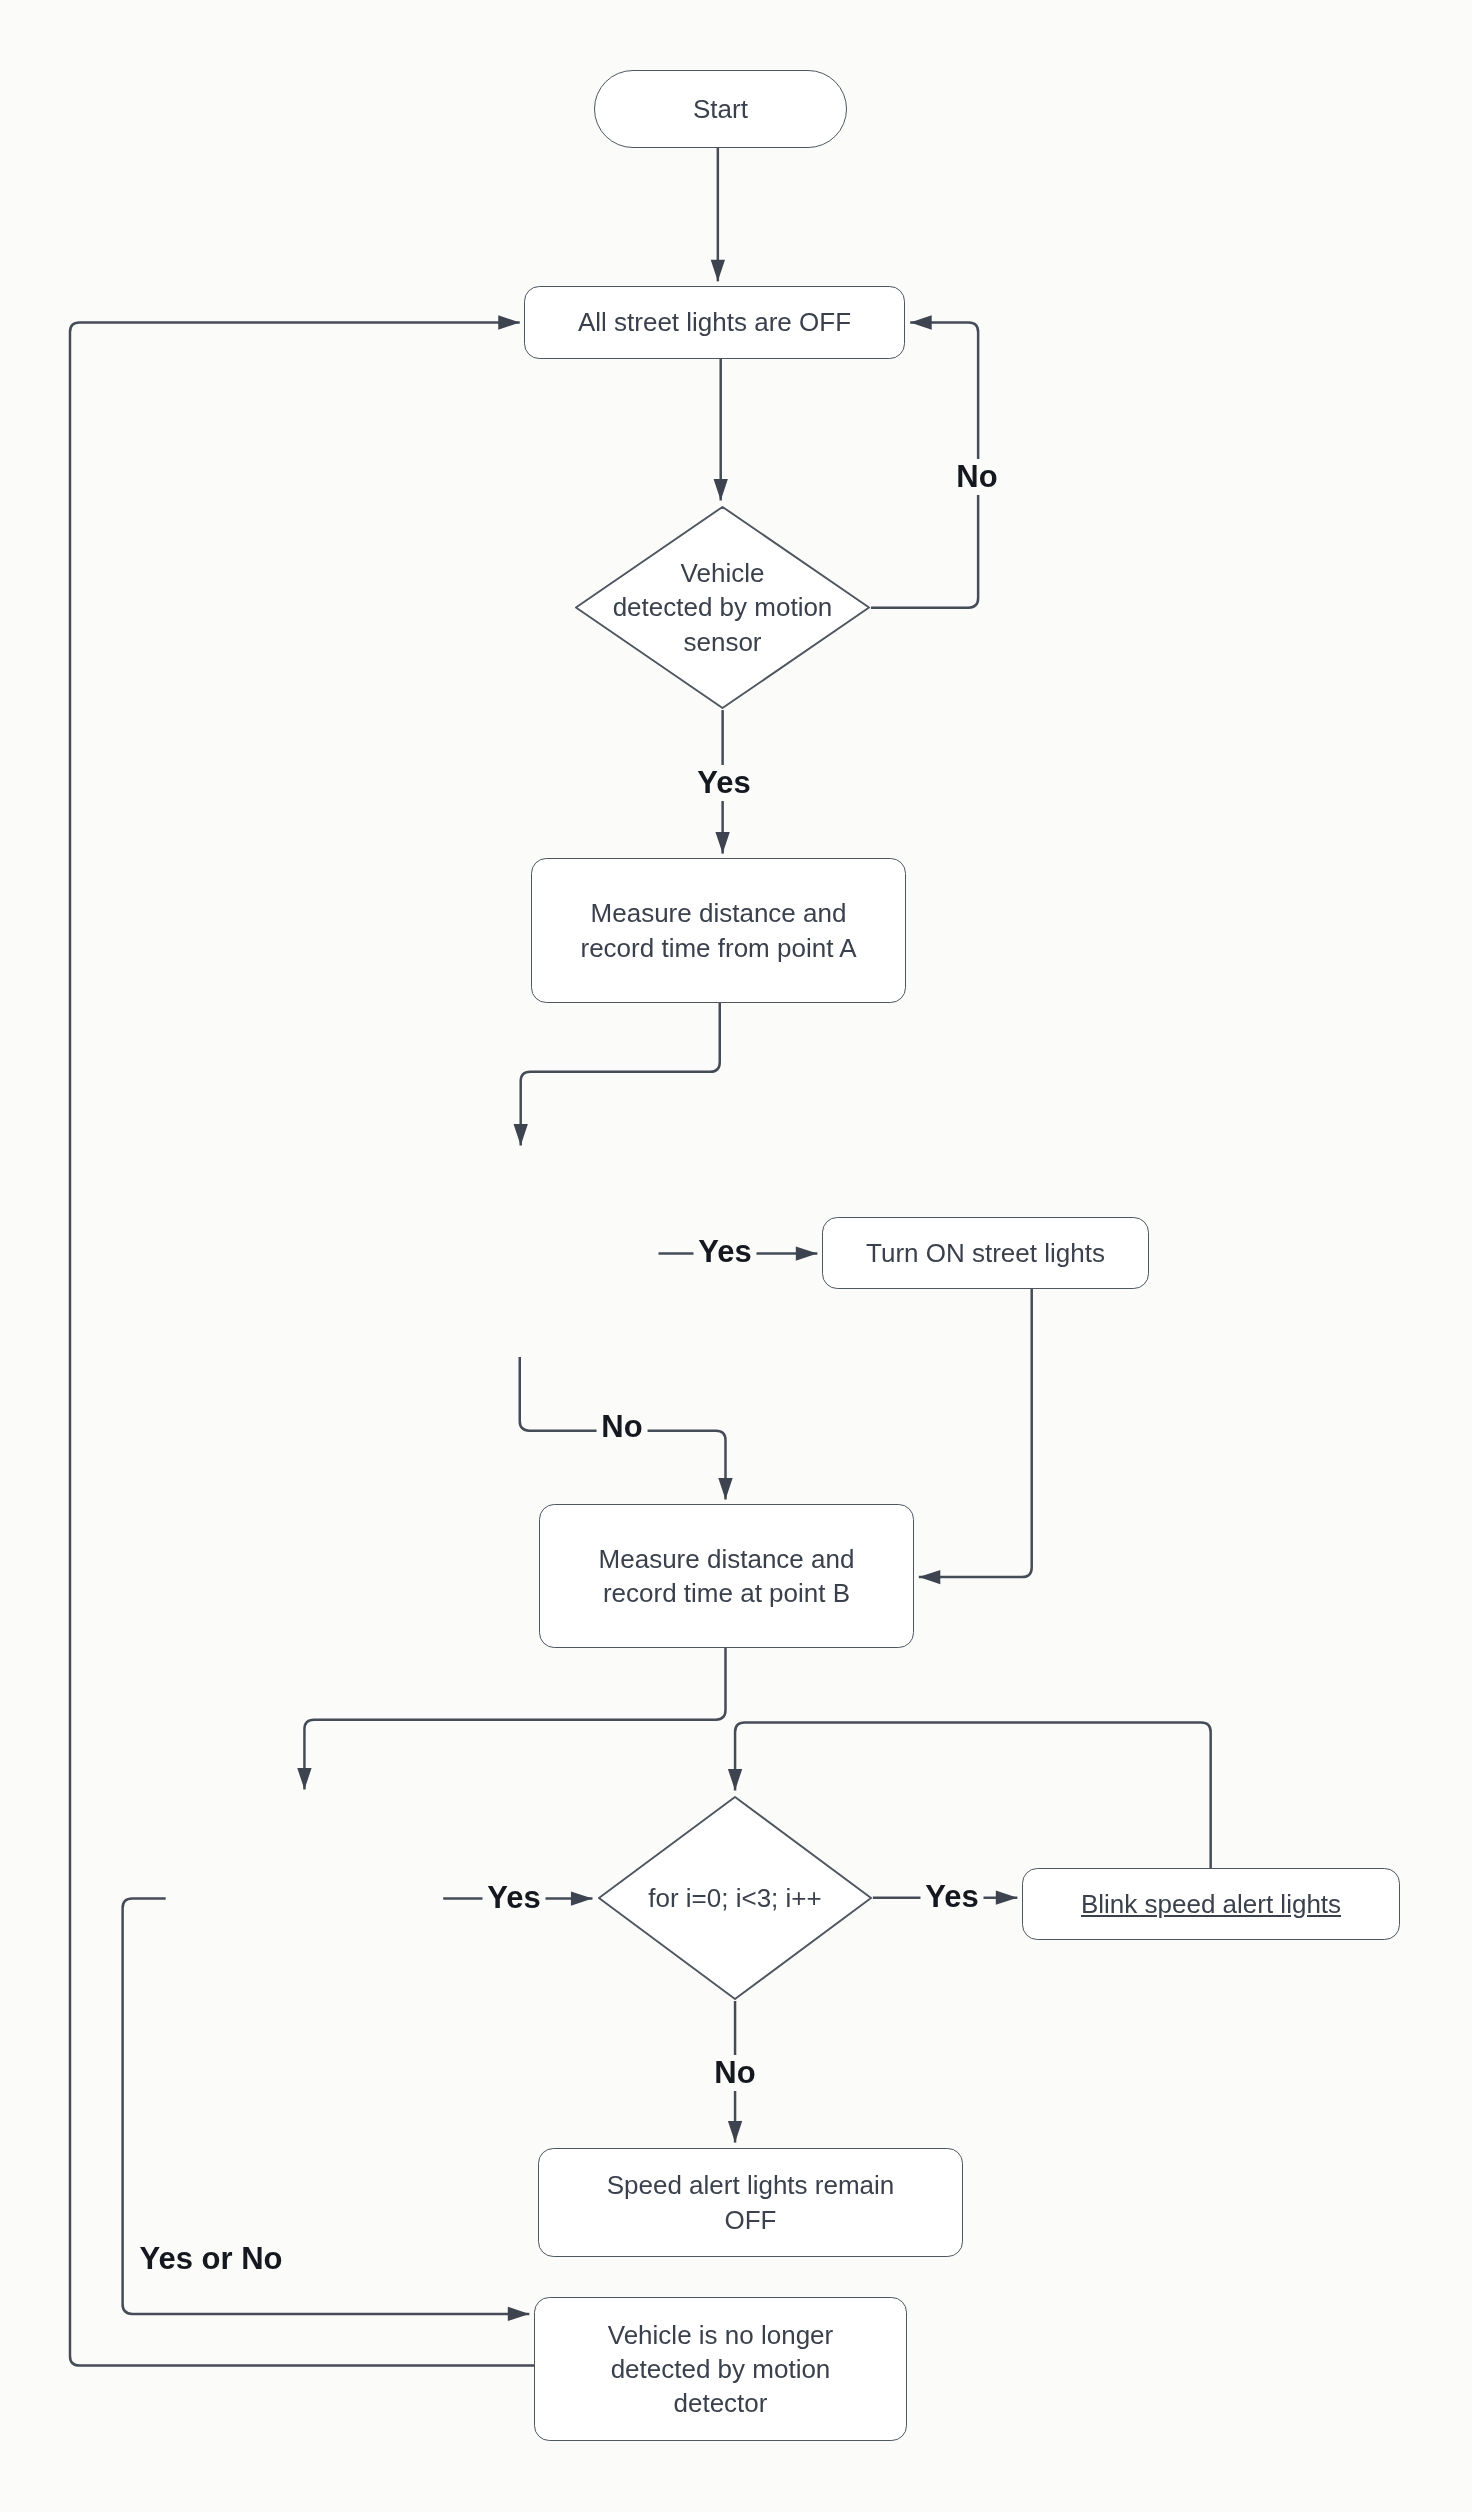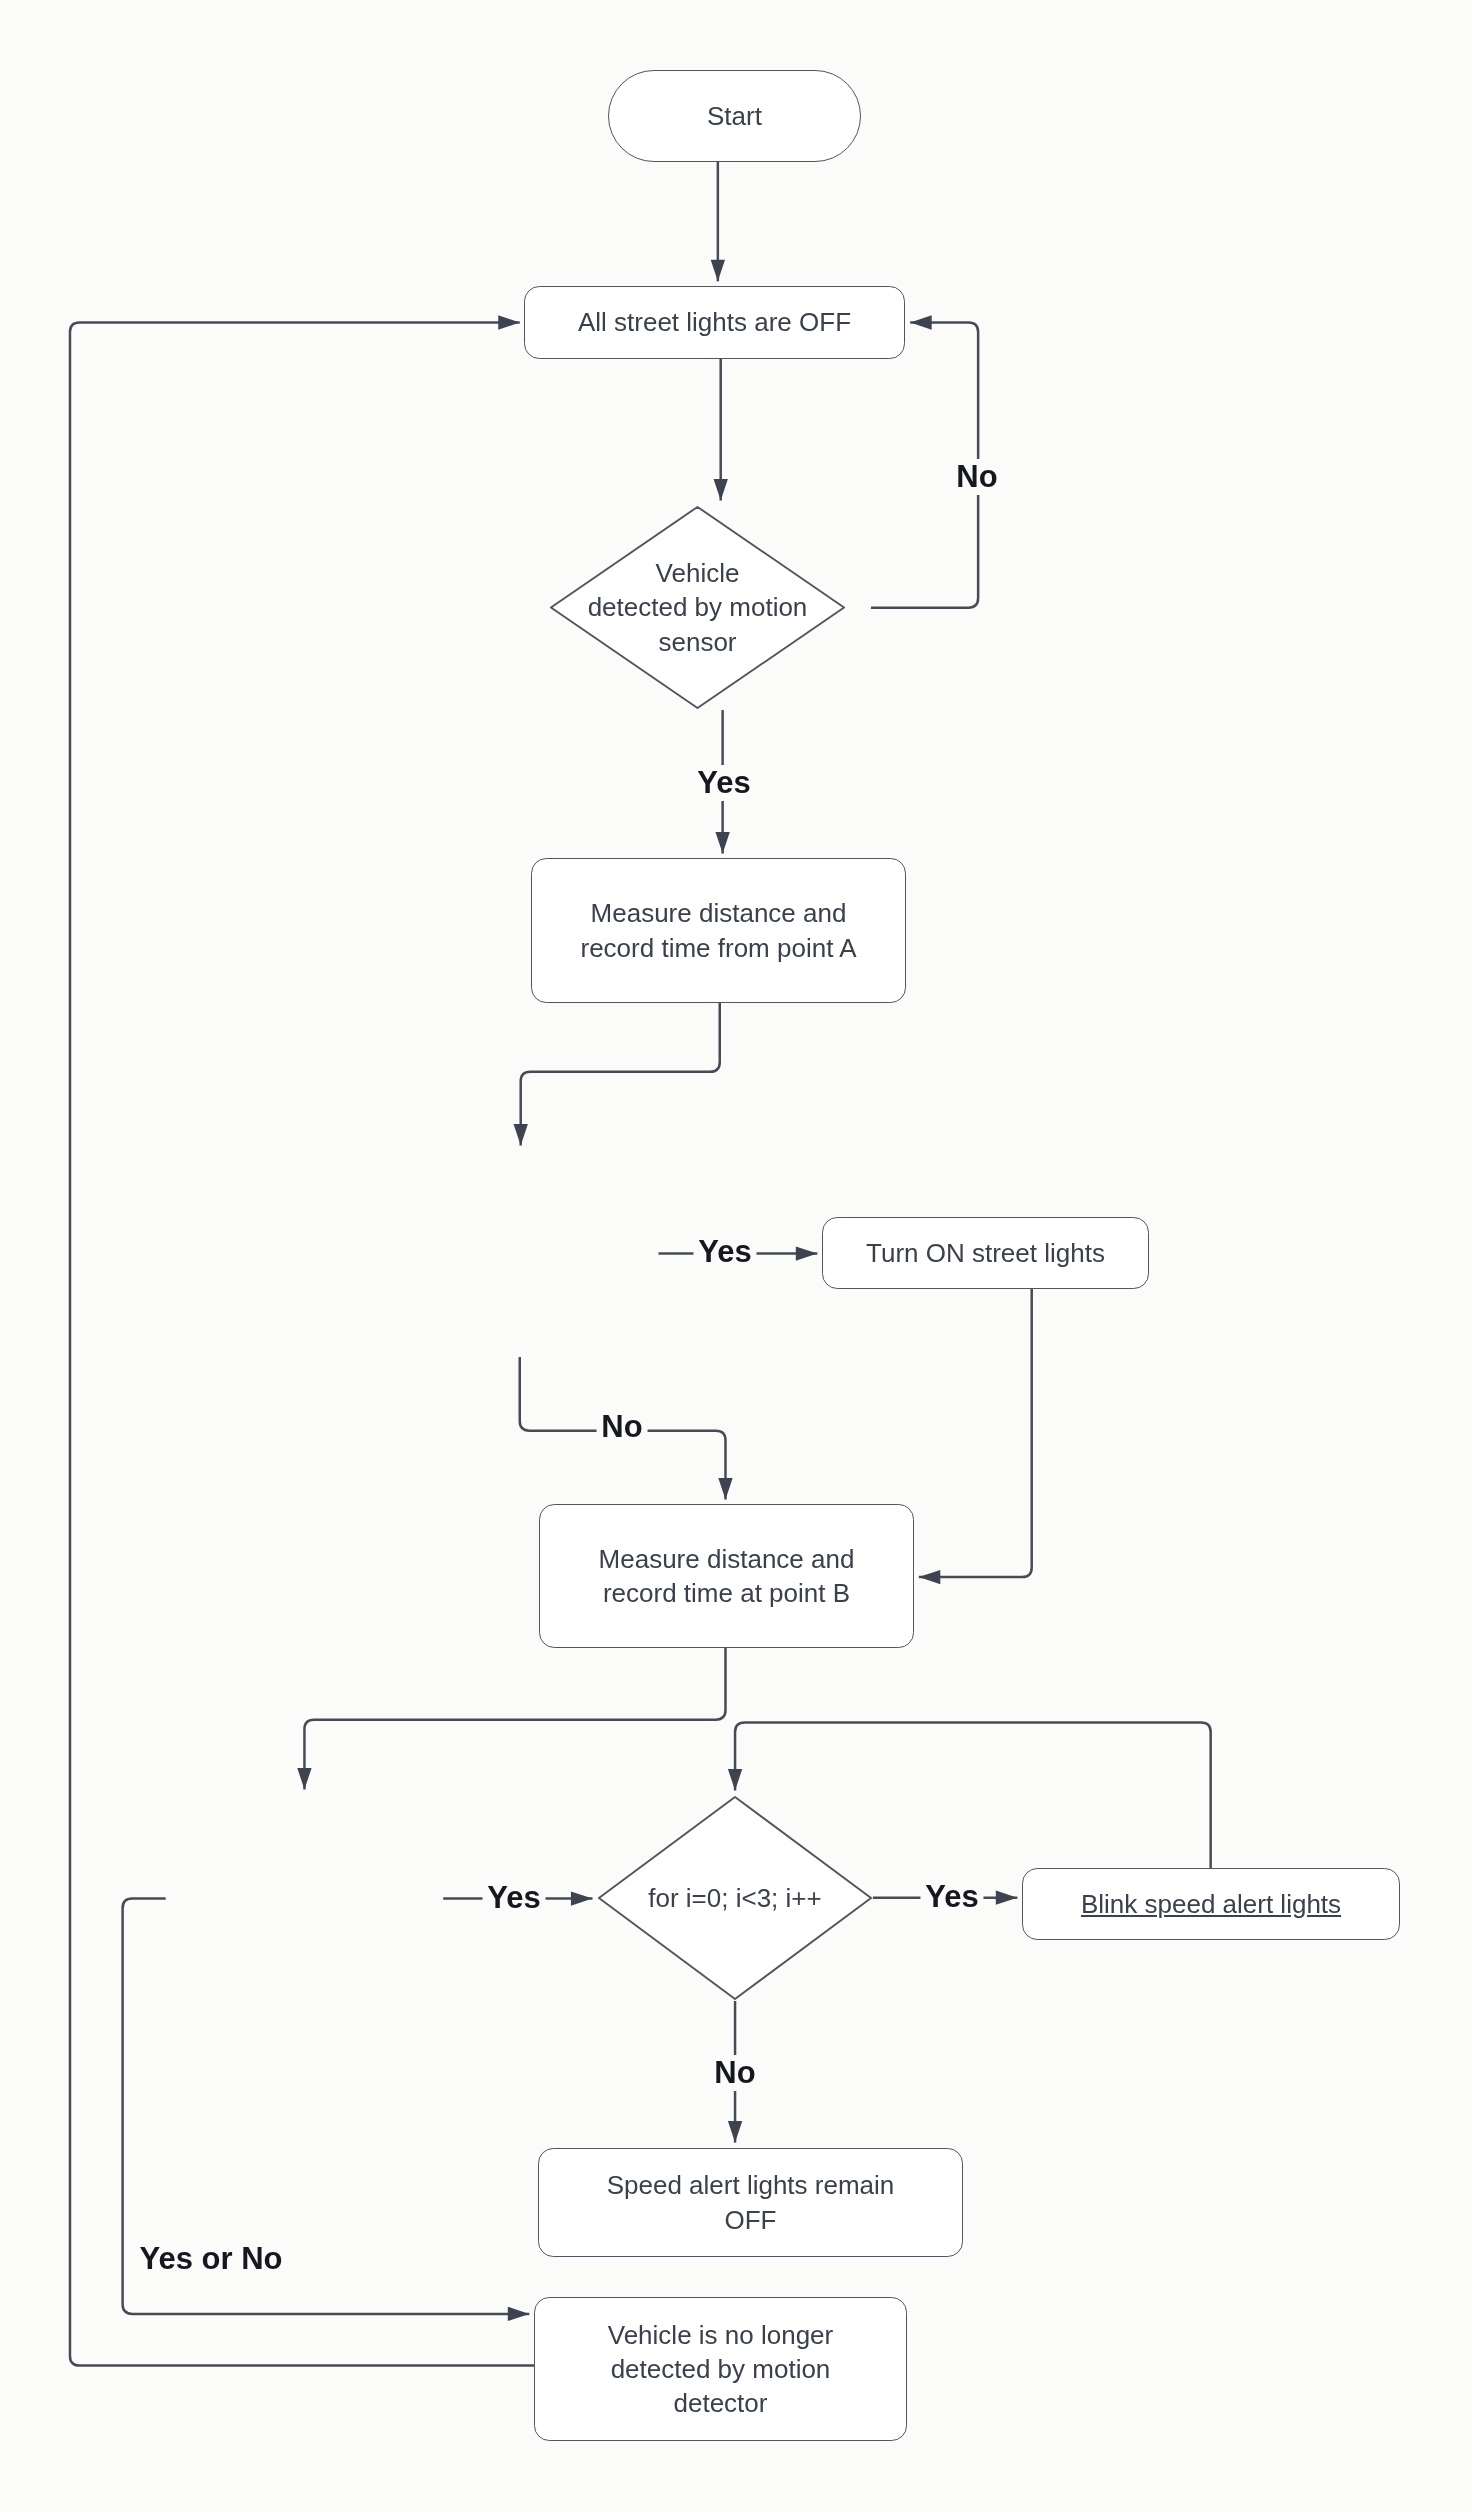--- a/index.html
+++ b/index.html
@@ -43,27 +43,27 @@
         <path d="M1078 1347 L1078 1638 Q1078 1648 1068 1648 L960 1648" marker-end="url(#arrow)"></path>
         <path d="M758 1722 L758 1787 Q758 1797 748 1797 L328 1797 Q318 1797 318 1807 L318 1870" marker-end="url(#arrow)"></path>
         <path d="M1265 1952 L1265 1810 Q1265 1800 1255 1800 L778 1800 Q768 1800 768 1810 L768 1871" marker-end="url(#arrow)"></path>
         <path d="M463 1984 L619 1984" marker-end="url(#arrow)"></path>
         <path d="M912 1983 L1063 1983" marker-end="url(#arrow)"></path>
         <path d="M768 2091 L768 2239" marker-end="url(#arrow)"></path>
         <path d="M173 1984 L138 1984 Q128 1984 128 1994 L128 2408 Q128 2418 138 2418 L553 2418" marker-end="url(#arrow)"></path>
         <path d="M558 2472 L83 2472 Q73 2472 73 2462 L73 347 Q73 337 83 337 L543 337" marker-end="url(#arrow)"></path>
       </g>
   </svg>
-<div class="node terminator" style="left: 608px; top: 70px; width: 253px; height: 92px;">
+<div class="node terminator" style="left: 594px; top: 70px; width: 253px; height: 78px;">
       <div class="nlabel">Start</div>
     </div>
     <div class="node process" style="left: 524px; top: 286px; width: 381px; height: 73px;">
       <div class="nlabel">All street lights are OFF</div>
     </div>
-    <div class="node decision" style="left: 549px; top: 505px; width: 297px; height: 205px;">
+    <div class="node decision" style="left: 574px; top: 505px; width: 297px; height: 205px;">
       <svg width="297" height="205" viewBox="0 0 310 214">
         <polygon points="155,2 308,107 155,212 2,107"></polygon>
       </svg>
       <div class="nlabel">Vehicle
 detected by motion
 sensor</div>
     </div>
     <div class="node process" style="left: 531px; top: 858px; width: 375px; height: 145px;">
       <div class="nlabel">Measure distance and
 record time from point A</div>

